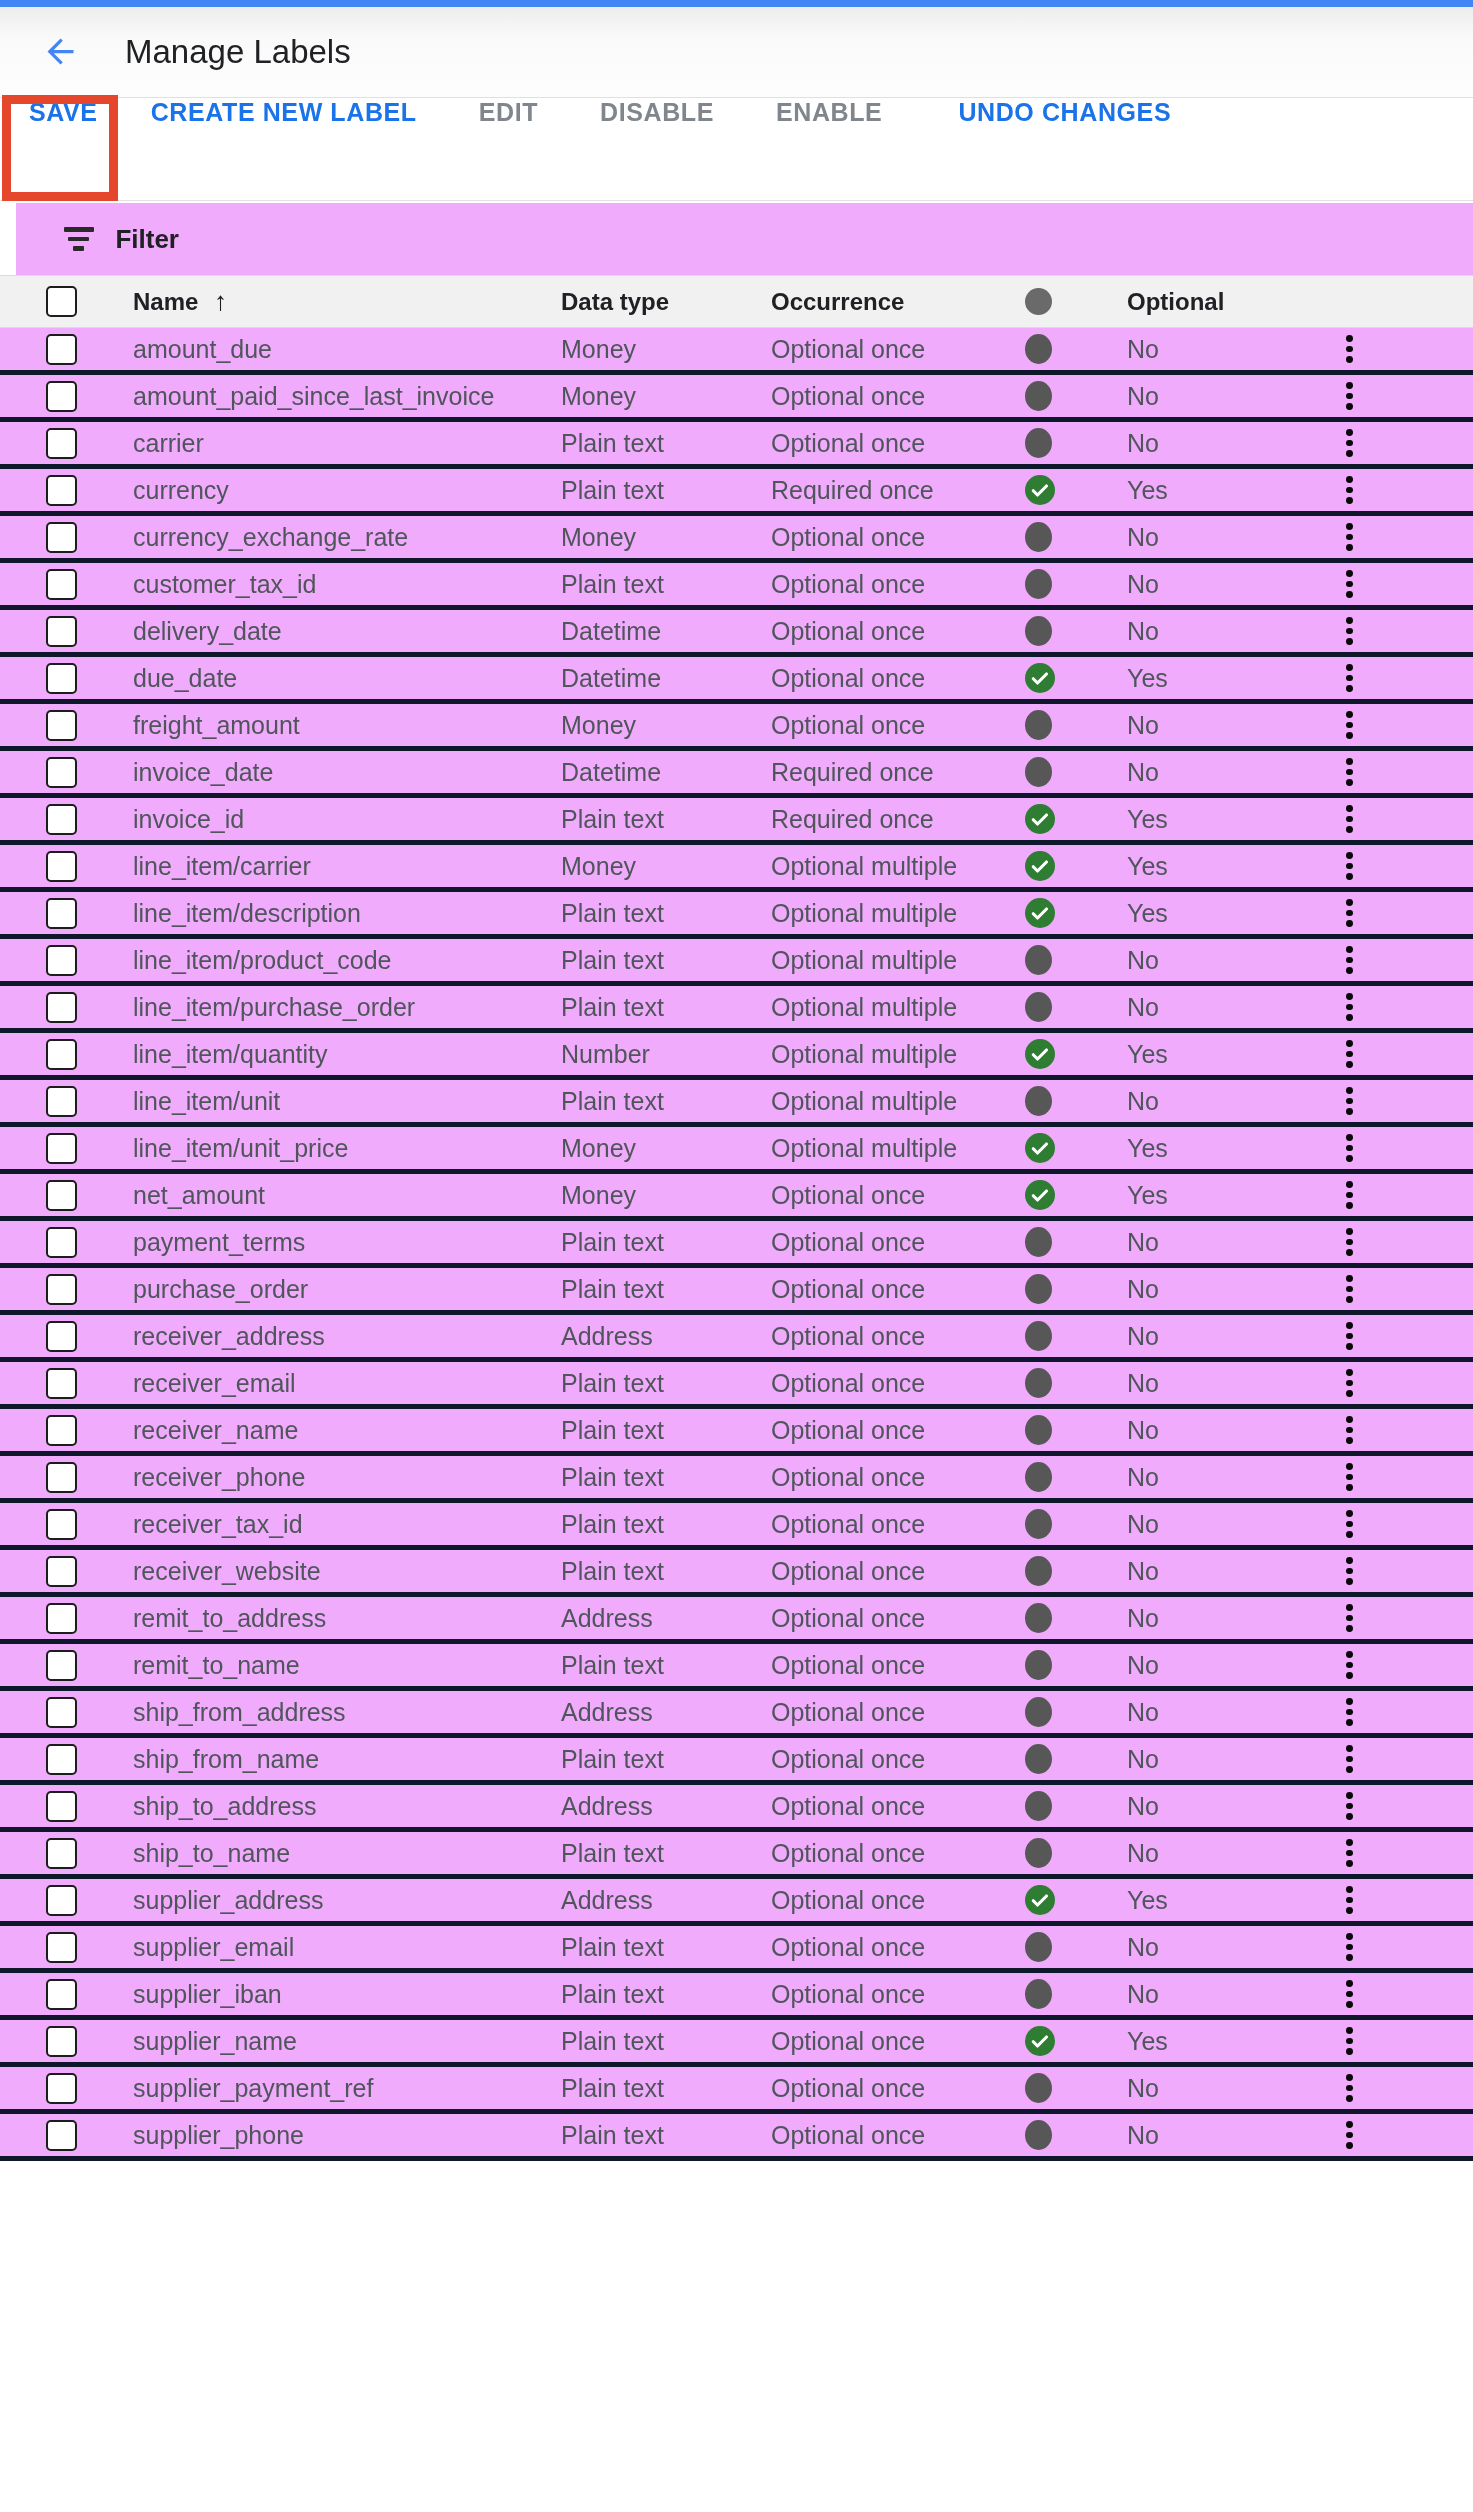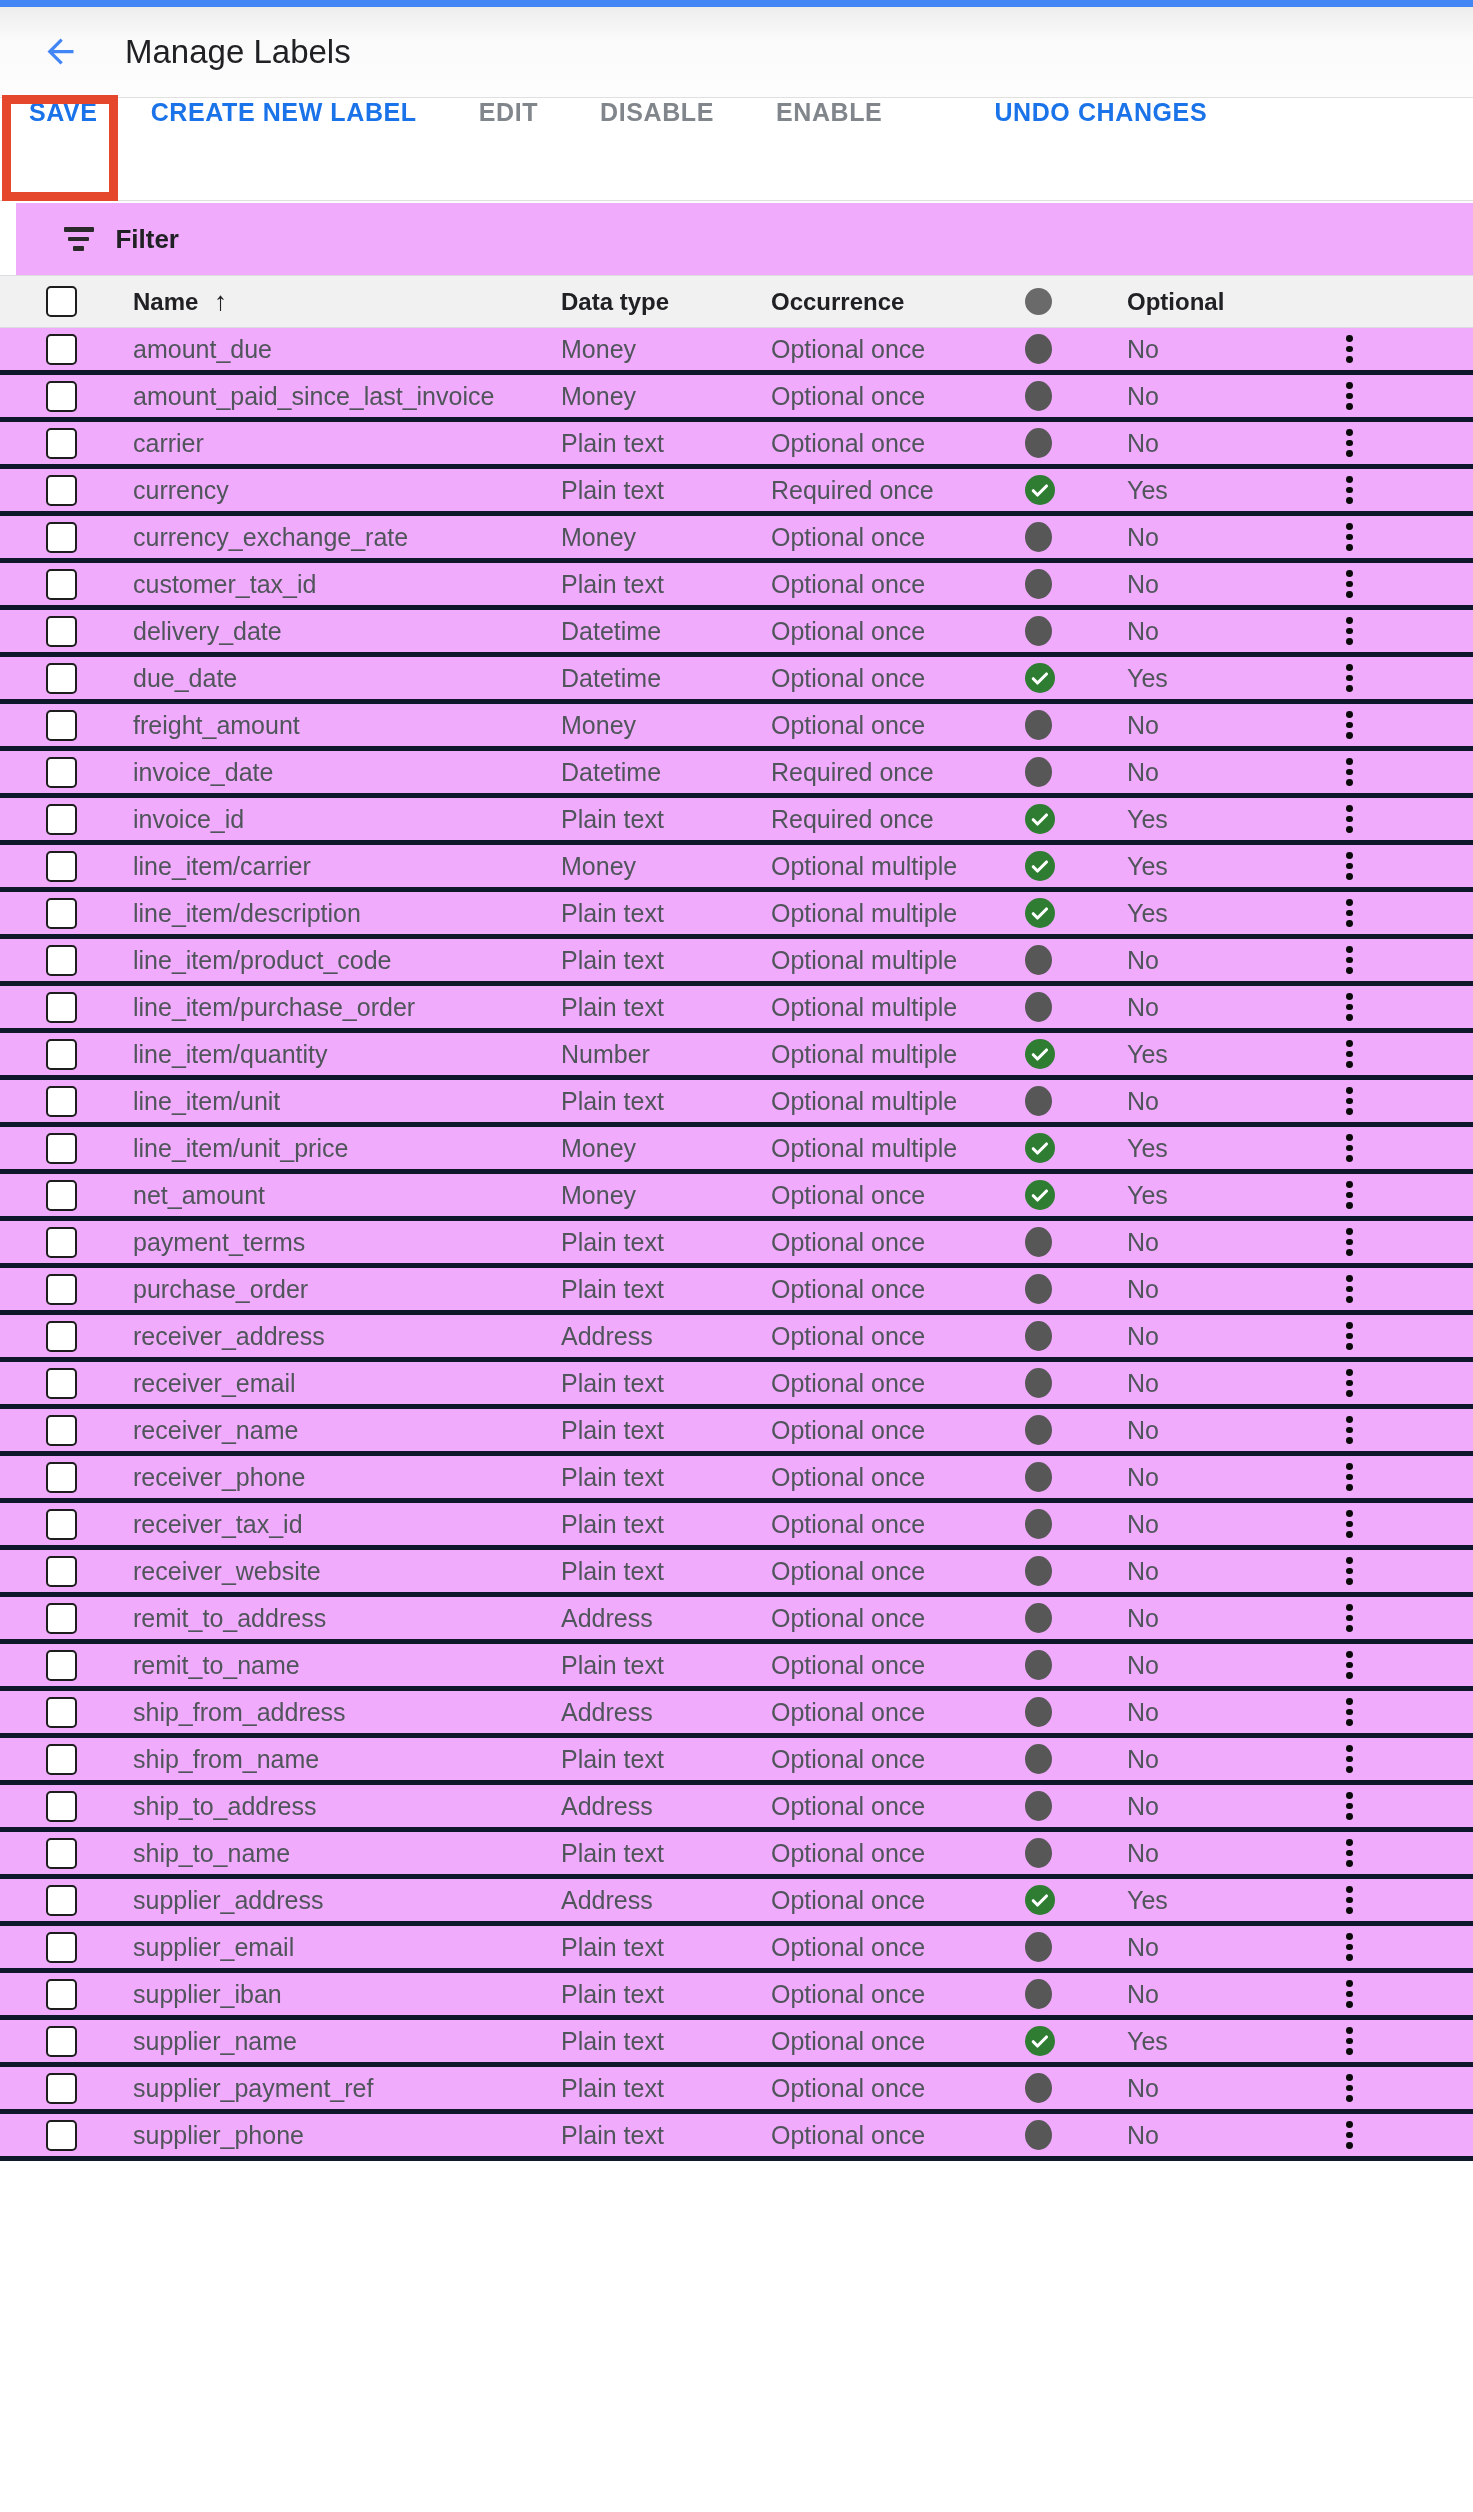--- a/index.html
+++ b/index.html
@@ -25,21 +25,21 @@
     border-bottom:1px solid #e0e0e0;display:flex;align-items:flex-start;box-sizing:border-box;padding-left:29px;
   }
   .tb-btn{
     background:none;border:none;padding:0;cursor:pointer;
     font-family:inherit;font-size:25px;font-weight:700;letter-spacing:0.6px;white-space:nowrap;
   }
   .tb-btn.primary{color:#1a73e8;}
   .tb-btn.disabled{color:#80868b;cursor:default;}
   .tb-btn + .tb-btn{margin-left:62px;}
   .tb-btn:nth-child(2){margin-left:53px;}
-  .tb-btn:nth-child(6){margin-left:112px;}
+  .tb-btn:nth-child(6){margin-left:76px;}
   
   .save-box{
     position:absolute;left:1.9px;top:95px;width:116px;height:106px;
     border:9.7px solid #e5472d;box-sizing:border-box;pointer-events:none;z-index:5;
   }
   
   .filter-row{
     position:absolute;left:16px;top:203px;width:100%;height:72px;background:#f0abfc;
     display:flex;align-items:center;box-sizing:border-box;padding-left:47px;
   }

